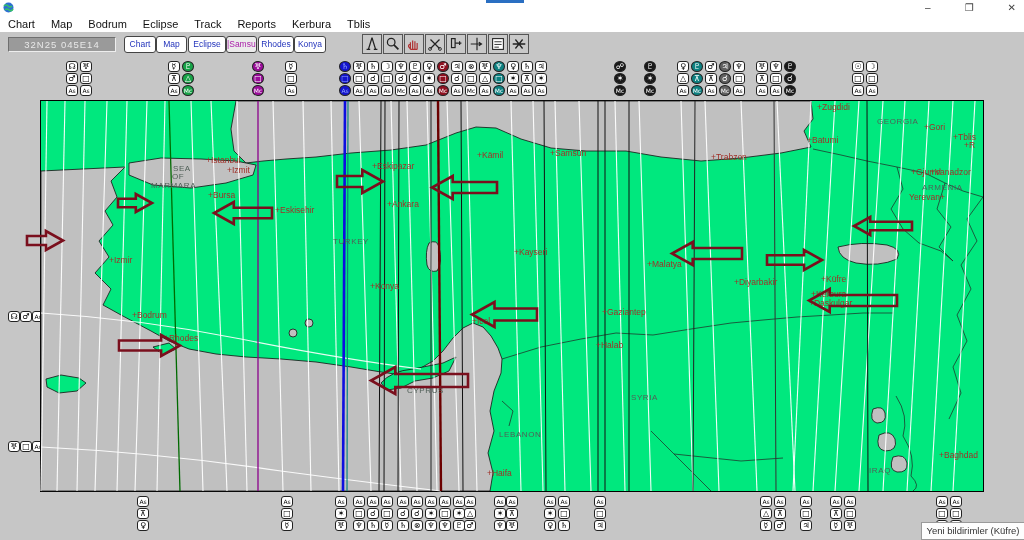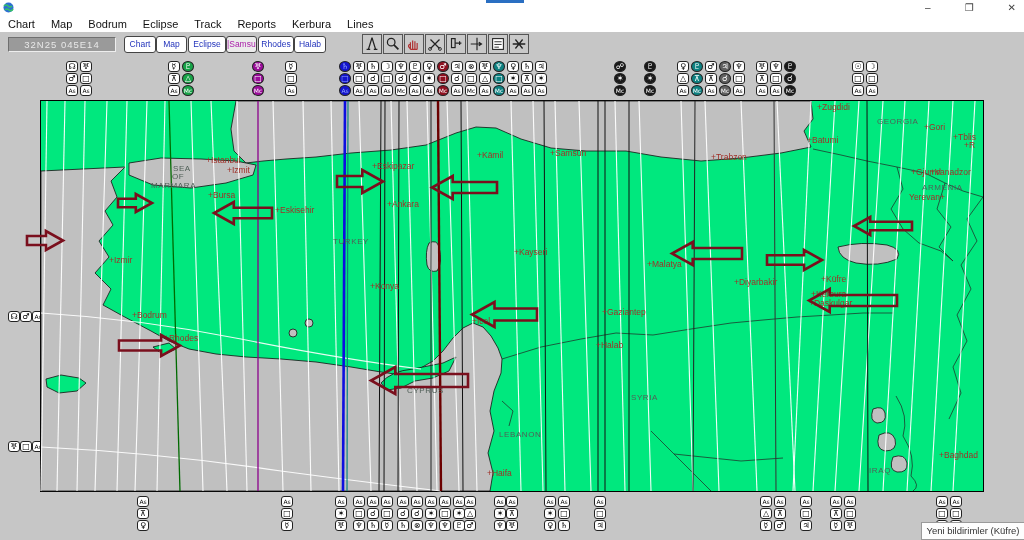--- a/index.html
+++ b/index.html
@@ -63,32 +63,32 @@
 <div class="accent"></div>
 
 <div class="menubar" id="menubar">
     <span class="mitem">Chart</span>
     <span class="mitem">Map</span>
     <span class="mitem">Bodrum</span>
     <span class="mitem">Eclipse</span>
     <span class="mitem">Track</span>
     <span class="mitem">Reports</span>
     <span class="mitem">Kerbura</span>
-    <span class="mitem">Lines</span>
+    <span class="mitem">Tblis</span>
   </div>
 
 <div class="toolbar">
   <div class="coords">32N25  045E14</div>
   <div id="tbuttons">
       <div class="tbtn" style="left: 124px; width: 30px; color: rgb(34, 51, 187);">Chart</div>
       <div class="tbtn" style="left: 156px; width: 29px; color: rgb(34, 51, 187);">Map</div>
       <div class="tbtn" style="left: 188px; width: 36px; color: rgb(34, 51, 187);">Eclipse</div>
       <div class="tbtn pressed" style="left: 226px; width: 29px; color: rgb(170, 34, 170);">|Samsun|</div>
       <div class="tbtn" style="left: 258px; width: 34px; color: rgb(34, 51, 187);">Rhodes</div>
-      <div class="tbtn" style="left: 294px; width: 30px; color: rgb(34, 51, 187);">Halab</div>
+      <div class="tbtn" style="left: 294px; width: 30px; color: rgb(34, 51, 187);">Konya</div>
     </div>
   <div id="ttools">
       <div class="tool" style="left: 362px;">
         <svg width="18" height="18" viewBox="0 0 20 20">
           <path d="M10,3 L6,16 M10,3 L14,16 M4,16 h4 M12,16 h4" stroke="#222" fill="none" stroke-width="1.4"></path>
         </svg>
       </div>
       <div class="tool" style="left: 383px;">
         <svg width="18" height="18" viewBox="0 0 20 20">
           <circle cx="8" cy="8" r="4.2" stroke="#222" fill="none" stroke-width="1.4"></circle>

